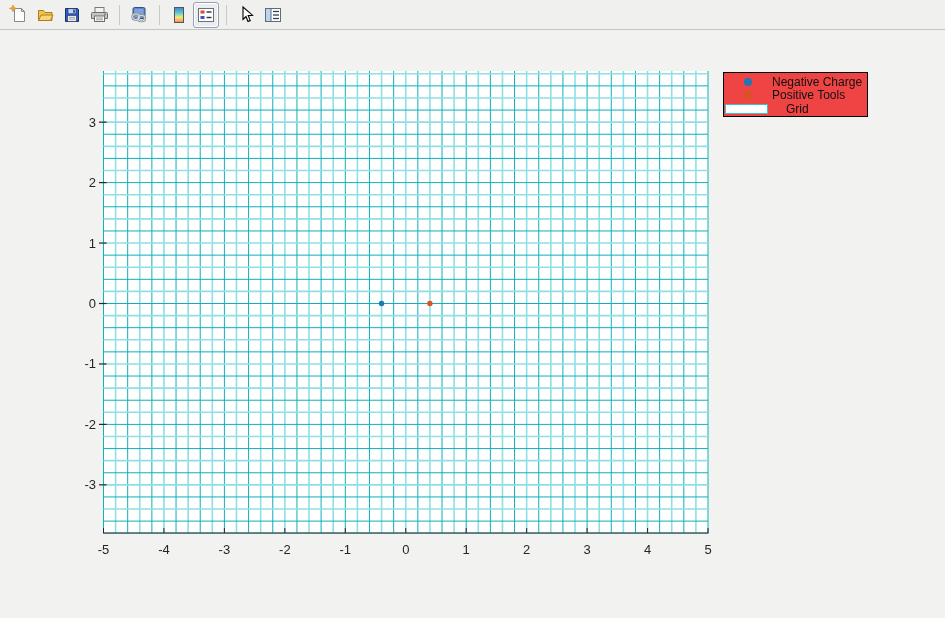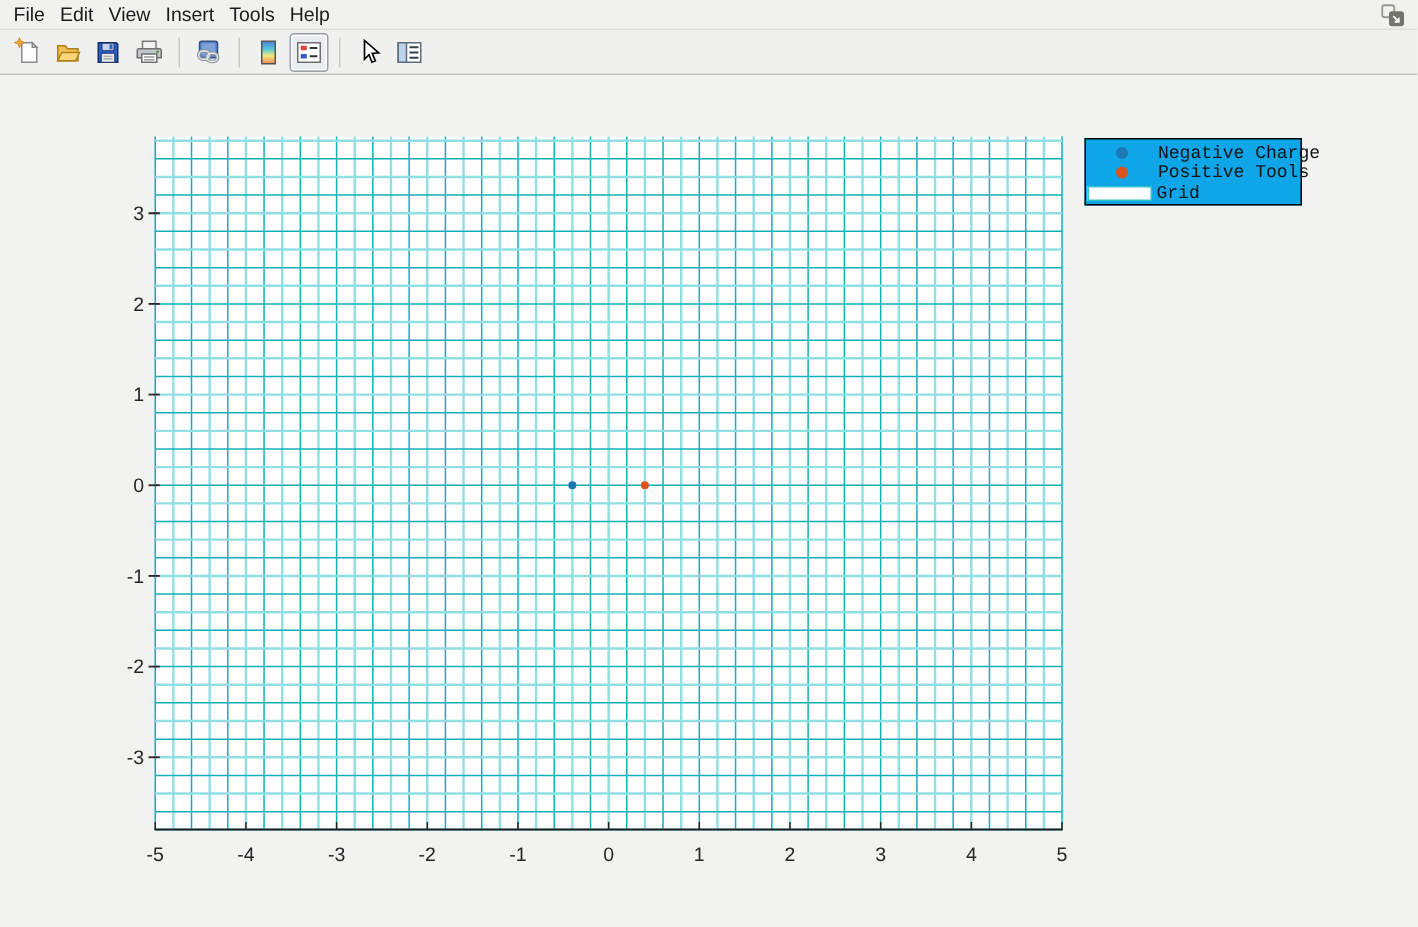--- a/index.html
+++ b/index.html
@@ -11,50 +11,34 @@
     display:flex;align-items:center;justify-content:center;}
   .toolbar{height:29px;background:#f0f0ee;border-bottom:1px solid #c4c4c1;
     display:flex;align-items:center;padding-left:5px;}
   .tb-btn{width:24px;height:24px;display:flex;align-items:center;justify-content:center;
     border:1px solid transparent;border-radius:3px;margin-right:1px;}
   .tb-btn.active{border-color:#98a0ac;background:#e9ecf0;box-shadow:inset 0 0 0 1px #ffffff;}
   .tb-sep{width:1px;height:20px;background:#c9c9c6;margin:0 6px;}
   .canvas{position:relative;width:945px;height:568px;background:#f2f2f1;}
   .canvas > svg{position:absolute;left:0;top:0;}
   .legend{position:absolute;left:723px;top:42px;width:145px;height:45px;
-    box-sizing:border-box;background:#0ea5e9;border:1px solid #000000;
-    padding-top:2px;font-size:12px;color:#111111;font-family:Liberation Mono, monospace;}
+    box-sizing:border-box;background:#ef4444;border:1px solid #000000;
+    padding-top:2px;font-size:12px;color:#111111;}
   .lrow{height:13.6px;display:flex;align-items:center;}
   .ldot{width:8px;height:8px;border-radius:50%;margin-left:20px;flex:0 0 auto;}
   .llabel{margin-left:20px;white-space:nowrap;}
   .lswatch{width:43px;height:10px;box-sizing:border-box;border:1.5px solid #35c3c9;
     background:#ffffff;margin-left:1px;flex:0 0 auto;}
-  .lswatch + .llabel{margin-left:3px;}
+  .lswatch + .llabel{margin-left:18px;}
 </style>
 </head>
 <body>
 
 <div>
 
-  <div class="menubar">
-    <span class="menu-item">File</span>
-    <span class="menu-item">Edit</span>
-    <span class="menu-item">View</span>
-    <span class="menu-item">Insert</span>
-    <span class="menu-item">Tools</span>
-    <span class="menu-item">Help</span>
-    <span class="popout">
-      <svg width="17" height="16" viewBox="0 0 17 16">
-        <rect x="1.5" y="1.5" width="8" height="8" rx="1.5" fill="none" stroke="#979794" stroke-width="1.2"></rect>
-        <rect x="6.5" y="6" width="9" height="9" rx="1.5" fill="#77777а" stroke="#74746f"></rect>
-        <rect x="6.5" y="6" width="9" height="9" rx="1.5" fill="#74746f"></rect>
-        <path d="M8.8 8.8 L12.3 12.3 M12.5 9.8 V12.5 H9.8" stroke="#ffffff" stroke-width="1.2" fill="none"></path>
-      </svg>
-    </span>
-  </div>
 
   <div class="toolbar">
     <span class="tb-btn">
       <svg width="19" height="19" viewBox="0 0 19 19">
         <path d="M5.5 3.5 h7 l3 3 v10 h-10 z" fill="#fdfdfd" stroke="#8a8a8a"></path>
         <path d="M12.5 3.5 l3 3 h-3 z" fill="#d9d9d9" stroke="#8a8a8a"></path>
         <path d="M4 0 l1 2.4 L7.5 3.4 5 4.4 4 6.8 3 4.4 0.5 3.4 3 2.4 z" fill="#f2a43a" stroke="#c77f1b" stroke-width="0.5"></path>
       </svg>
     </span>
     <span class="tb-btn">

